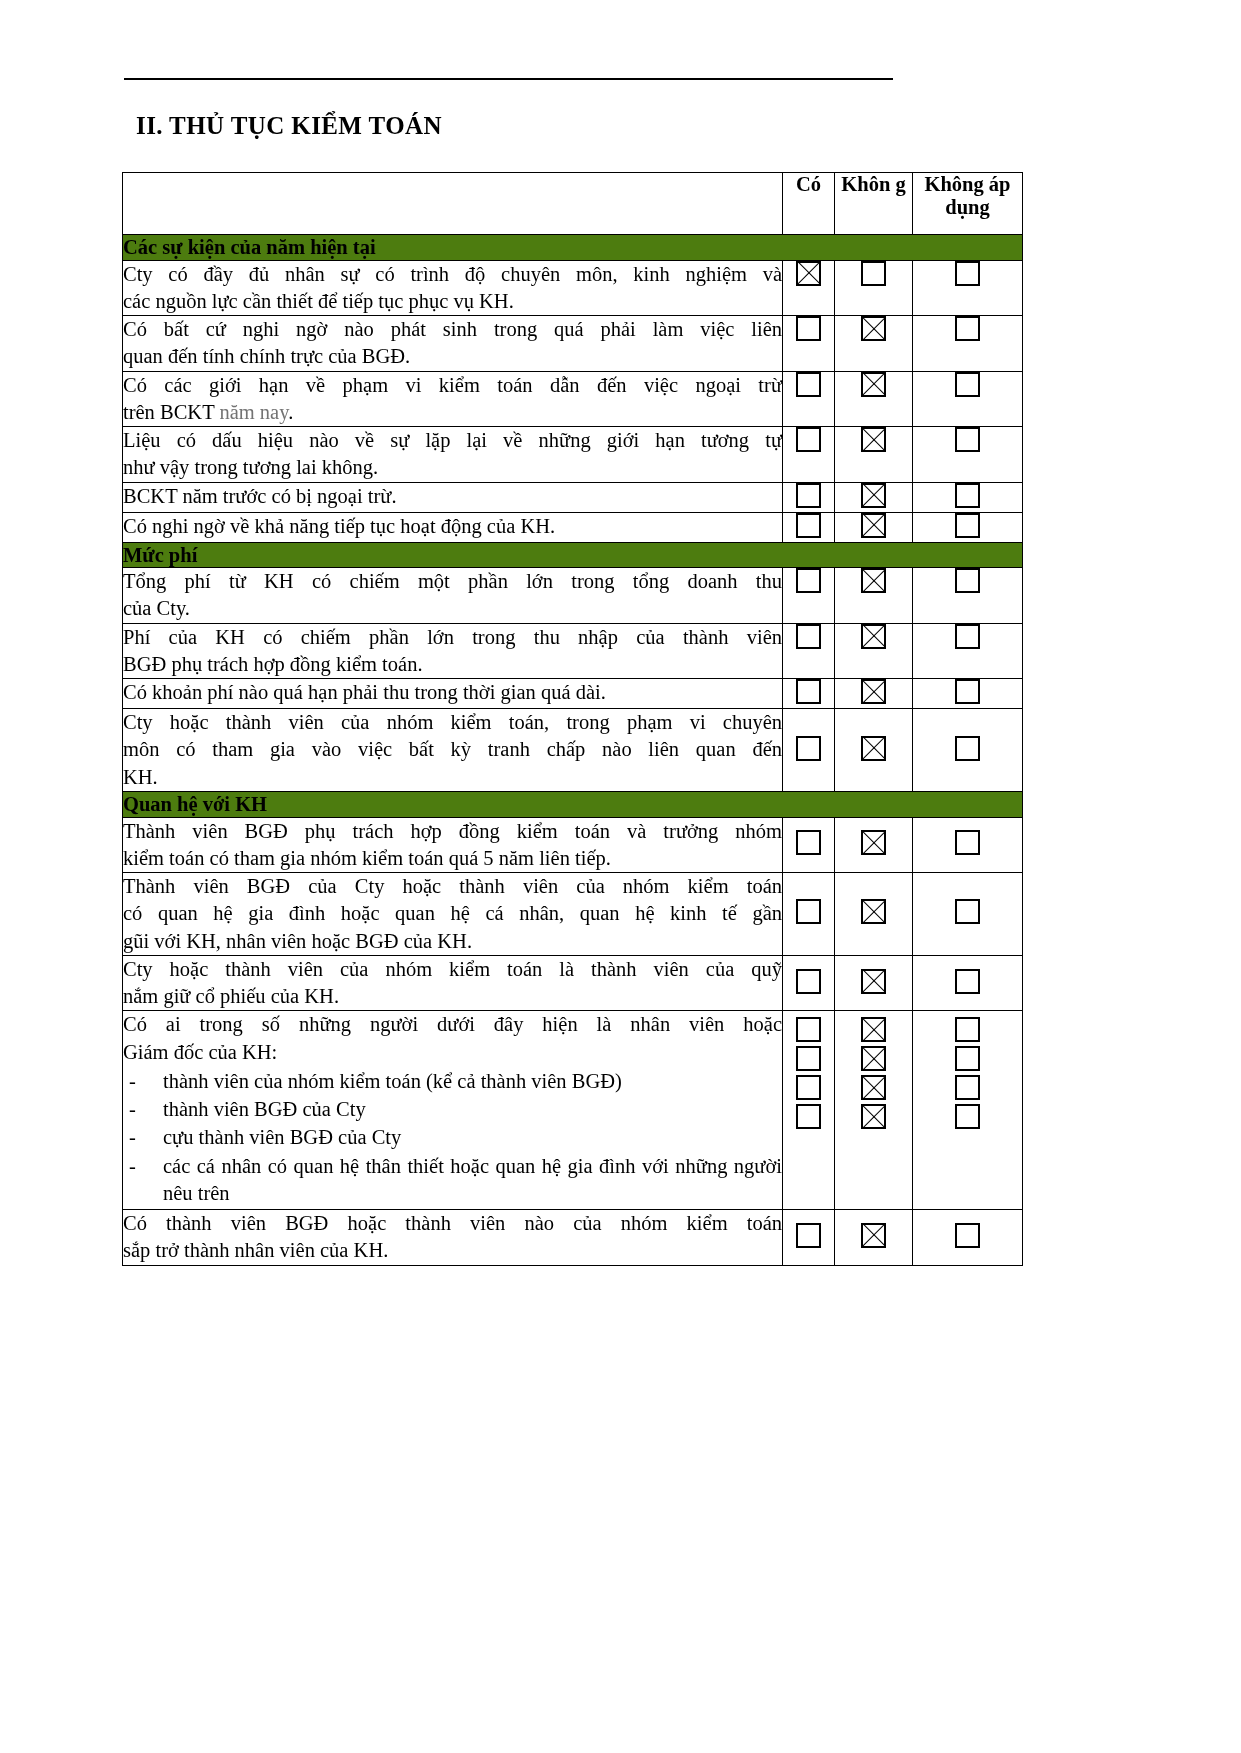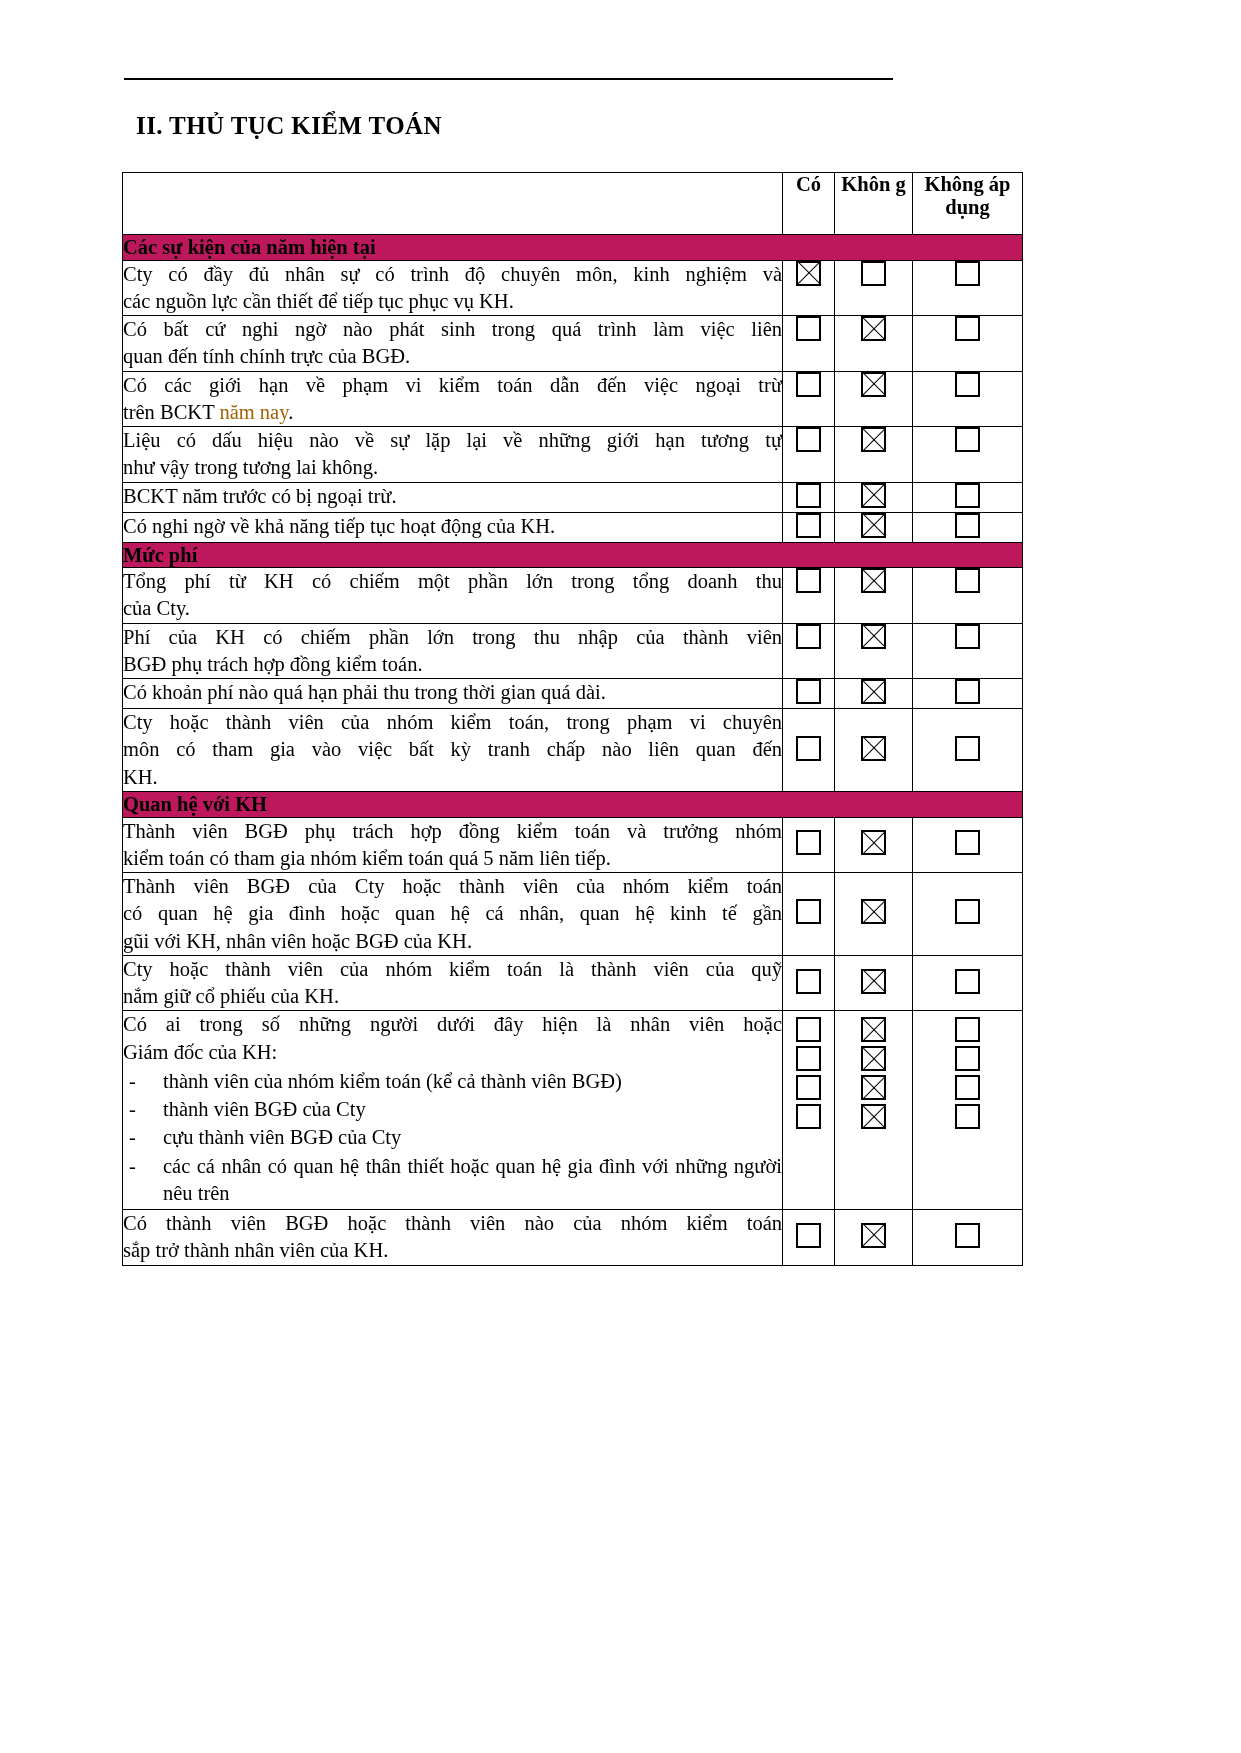--- a/index.html
+++ b/index.html
@@ -64,41 +64,41 @@
     line-height: 1.12;
     padding: 8px 2px 8px 2px;
     height: 62px;
     box-sizing: border-box;
     word-wrap: break-word;
     overflow-wrap: break-word;
   }
   th.hdr.blank { border-right: 1.6px solid #000; }
 
   td.section {
-    background: #be185d;
+    background: #4d7c0f;
     font-weight: bold;
     font-size: 20.5px;
     padding: 6px 10px 7px 12px;
     line-height: 1.2;
   }
   td.stmt {
     font-size: 20.5px;
     line-height: 1.33;
     padding: 5px 12px 6px 12px;
     text-align: justify;
     text-justify: inter-word;
     hyphens: none;
   }
   td.stmt .ln { display: block; }
   td.stmt .just {
     display: block;
     text-align: justify;
     text-align-last: justify;
   }
-  .blue { color: #a16207; }
+  .blue { color: #737373; }
 
   td.cb {
     text-align: center;
     vertical-align: middle;
   }
   td.cb.vcenter { vertical-align: middle; }
 
   .box {
     display: inline-block;
     width: 25px;
@@ -177,21 +177,21 @@
           <span class="just ln">Cty có đầy đủ nhân sự có trình độ chuyên môn, kinh nghiệm và</span>
           <span class="ln">các nguồn lực cần thiết để tiếp tục phục vụ KH.</span>
         </td>
         <td class="cb"><span class="box x"></span></td>
         <td class="cb"><span class="box"></span></td>
         <td class="cb"><span class="box"></span></td>
       </tr>
 
       <tr>
         <td class="stmt">
-          <span class="just ln">Có bất cứ nghi ngờ nào phát sinh trong quá trình làm việc liên</span>
+          <span class="just ln">Có bất cứ nghi ngờ nào phát sinh trong quá phải làm việc liên</span>
           <span class="ln">quan đến tính chính trực của BGĐ.</span>
         </td>
         <td class="cb"><span class="box"></span></td>
         <td class="cb"><span class="box x"></span></td>
         <td class="cb"><span class="box"></span></td>
       </tr>
 
       <tr>
         <td class="stmt">
           <span class="just ln">Có các giới hạn về phạm vi kiểm toán dẫn đến việc ngoại trừ</span>

